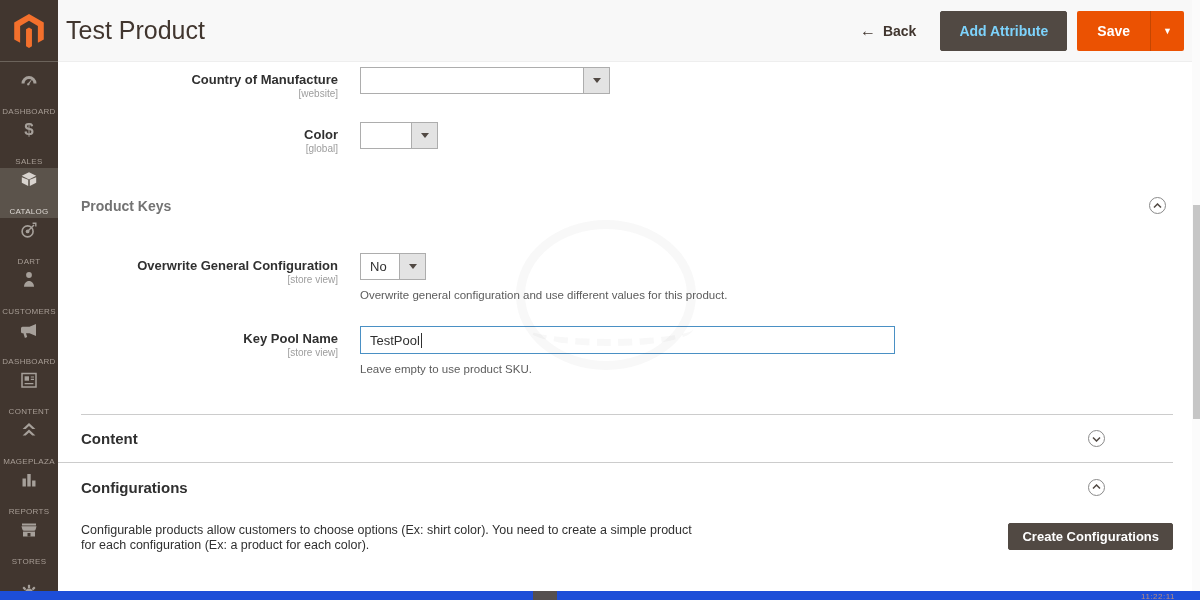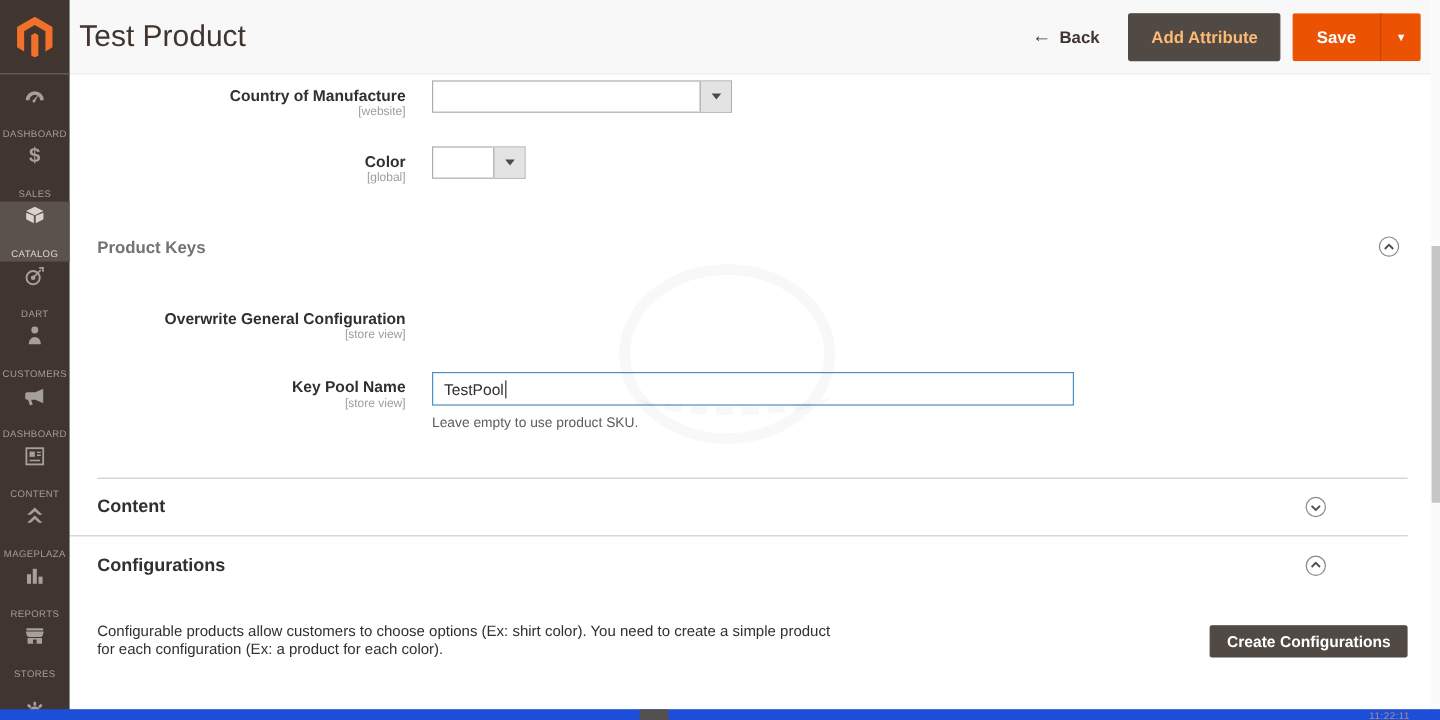--- a/index.html
+++ b/index.html
@@ -18,21 +18,21 @@
   .nav-icon svg { display:block; }
   .dollar { font-size:17px; font-weight:bold; color:#a6a09a; line-height:18px; }
   .gear-item { height:38px; margin-top:6px; }
 
   
   .header { position:absolute; left:58px; top:0; width:1142px; height:62px; background:#f8f8f8; border-bottom:1px solid #eeeeee; display:flex; align-items:center; z-index:2; }
   .page-title { font-size:25px; font-weight:400; color:#41362f; margin-left:8px; }
   .header-actions { margin-left:auto; margin-right:16px; display:flex; align-items:center; gap:0; }
   .back-btn { background:none; border:none; font-family:inherit; font-size:14px; color:#41362f; display:flex; align-items:center; gap:7px; cursor:pointer; margin-right:24px; font-weight:600; }
   .back-arrow { font-size:16px; font-weight:400; }
-  .btn-dark { background:#514943; color:#fdba74; border:1px solid #514943; font-family:inherit; font-weight:700; font-size:14px; padding:0 18px; height:40px; border-radius:2px; cursor:pointer; }
+  .btn-dark { background:#514943; color:#7dd3fc; border:1px solid #514943; font-family:inherit; font-weight:700; font-size:14px; padding:0 18px; height:40px; border-radius:2px; cursor:pointer; }
   .save-split { display:flex; margin-left:10px; height:40px; border-radius:2px; overflow:hidden; }
   .save-main { background:#eb5202; color:#fff; border:none; font-family:inherit; font-weight:700; font-size:14px; padding:0 20px; cursor:pointer; }
   .save-toggle { background:#eb5202; border:none; border-left:1px solid #c44602; width:34px; display:flex; align-items:center; justify-content:center; cursor:pointer; }
   .save-caret { color:#fff; font-size:9px; }
 
   
   .content { position:absolute; left:58px; top:62px; width:1142px; height:538px; background:#fff; padding-top:3px; }
 
   .form-row { display:flex; }
   .label-col { width:280px; text-align:right; padding-top:5px; }
@@ -61,21 +61,21 @@
   .row-keypool { margin-top:24px; }
   .input-box { width:535px; height:28px; border:1px solid #4a90c4; background:#fff; display:flex; align-items:center; padding-left:9px; font-size:13px; color:#303030; cursor:text; }
   .caret-bar { display:inline-block; width:1px; height:15px; background:#303030; margin-left:1px; }
 
   .divider-line { border-top:1px solid #cccccc; margin:38px 27px 0 23px; }
 
   .accordion-row { height:48px; display:flex; align-items:center; padding-left:23px; padding-right:34px; border-bottom:1px solid #cccccc; margin-right:27px; margin-left:0; cursor:pointer; }
   .accordion-row.last { border-bottom:none; }
   .accordion-title { font-size:15px; font-weight:700; color:#303030; }
 
-  .config-body { display:flex; margin-top:24px; padding-left:23px; padding-right:27px; justify-content:space-between; align-items:center; }
+  .config-body { display:flex; margin-top:12px; padding-left:23px; padding-right:27px; justify-content:space-between; align-items:flex-start; }
   .config-desc { font-size:12.5px; color:#303030; max-width:625px; line-height:15px; }
   .btn-create { background:#514943; color:#fff; border:1px solid #514943; font-family:inherit; font-weight:700; font-size:13px; height:27px; padding:3px 13px; border-radius:2px; cursor:pointer; white-space:nowrap; }
 
   
   .wm-circle { position:absolute; left:458px; top:158px; width:180px; height:150px; border:9px solid rgba(70,70,70,0.035); border-radius:50%; pointer-events:none; }
   .wm-dash { position:absolute; left:470px; top:250px; width:165px; height:34px; border-bottom:7px dashed rgba(70,70,70,0.04); border-radius:50%; pointer-events:none; }
 
   
   .scrollbar { position:absolute; right:0; top:0; width:8px; height:600px; background:#fbfbfb; z-index:6; }
   .scroll-thumb { position:absolute; right:0; top:205px; width:7px; height:214px; background:#c6c6c6; cursor:grab; }
@@ -280,20 +280,29 @@
         <polyline points="1,4.5 4.5,1 8,4.5" fill="none" stroke="#514943" stroke-width="1.5"></polyline>
       </svg>
     </button>
   </div>
 
   <div class="form-row row-overwrite">
     <div class="label-col">
       <span class="field-label">Overwrite General Configuration</span>
       <span class="field-scope">[store view]</span>
     </div>
+    <div class="field-col">
+      <div class="select">
+        <span class="select-value">No</span>
+        <span class="select-arrow">
+            <span class="tri-down"></span>
+          </span>
+      </div>
+      <div class="field-note">Overwrite general configuration and use different values for this product.</div>
+    </div>
   </div>
 
   <div class="form-row row-keypool">
     <div class="label-col">
       <span class="field-label">Key Pool Name</span>
       <span class="field-scope">[store view]</span>
     </div>
     <div class="field-col">
       <div class="input-box">
         <span>TestPool</span>

